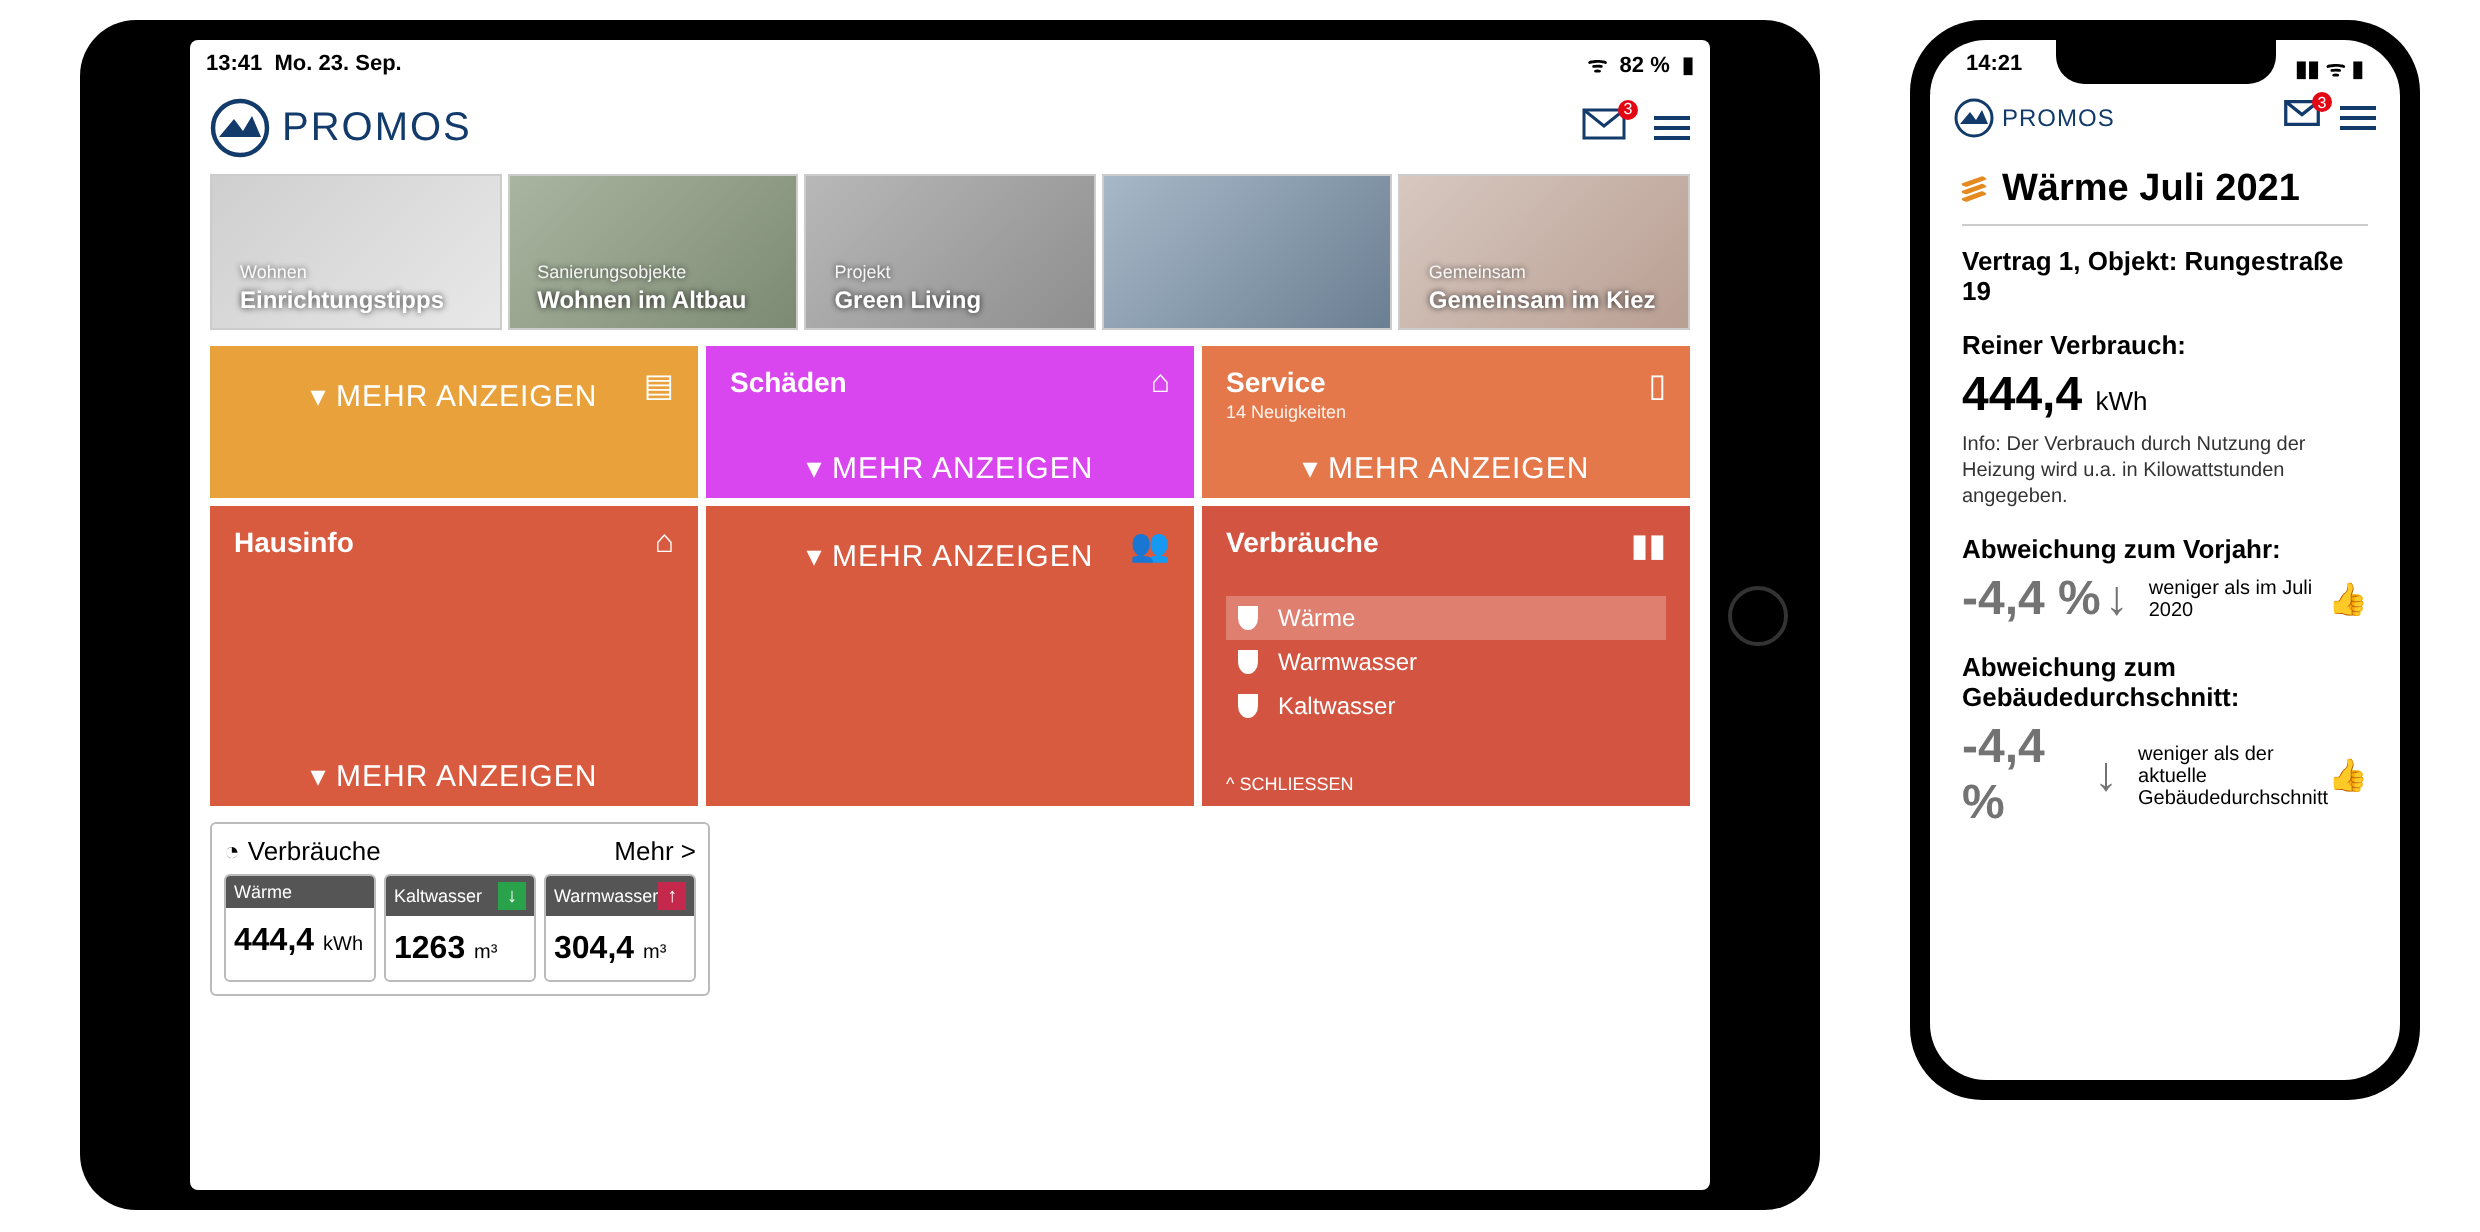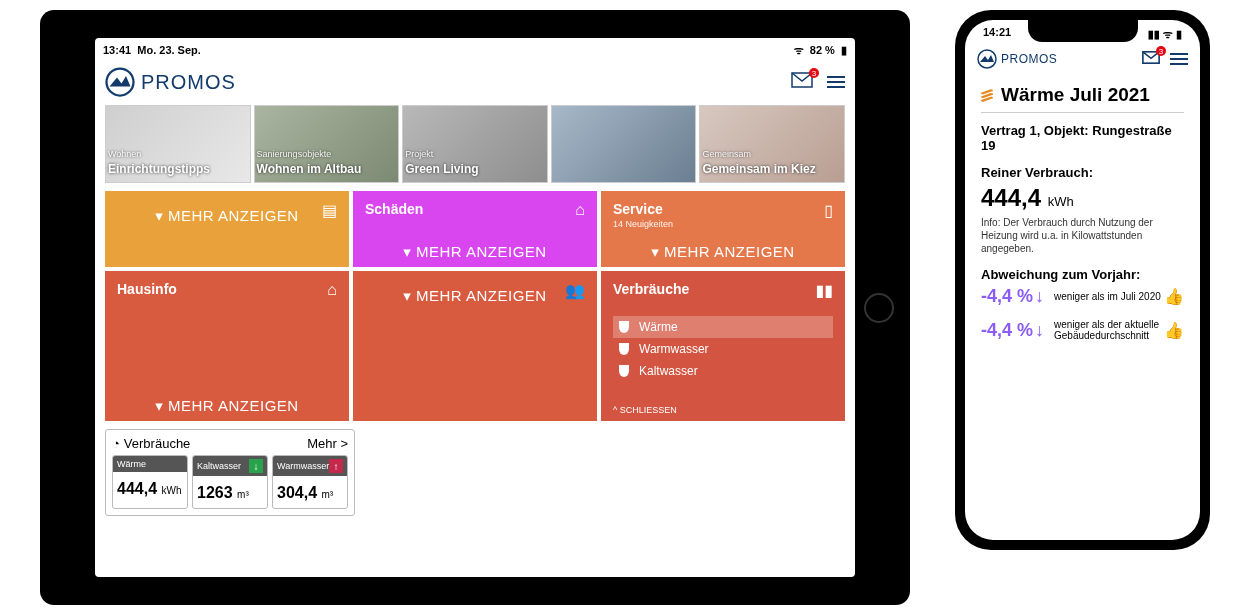--- a/index.html
+++ b/index.html
@@ -1,20 +1,20 @@
 <!DOCTYPE html>
 <html><head>
 <meta charset="utf-8">
 <style>
   *{box-sizing:border-box;margin:0;padding:0;font-family:Arial,Helvetica,sans-serif}
   body{background:#fff;width:1240px;height:616px;position:relative}
 
   
   .tablet{position:absolute;left:40px;top:10px;width:870px;height:595px;
-          background:#000;border-radius:14px;padding:28px 55px}
+          background:#000;border-radius:28px;padding:10px 55px}
   .tablet-screen{width:100%;height:100%;background:#fff;border-radius:4px;overflow:hidden}
   .tablet-home{position:absolute;right:16px;top:50%;transform:translateY(-50%);
                width:30px;height:30px;border:2px solid #333;border-radius:50%}
 
   
   .sbar{display:flex;justify-content:space-between;align-items:center;
         font-size:11px;font-weight:600;padding:4px 8px}
   .sbar .right span{margin-left:3px}
 
   
@@ -32,21 +32,21 @@
 
   
   .banners{display:flex;gap:3px;padding:0 10px;margin-top:2px}
   .bcard{flex:1;height:78px;border:1px solid #ccc;position:relative;overflow:hidden}
   .bimg{position:absolute;inset:0}
   .b1{background:linear-gradient(135deg,#cfcfcf,#e8e8e8)}
   .b2{background:linear-gradient(135deg,#a9b5a0,#7d8a73)}
   .b3{background:linear-gradient(135deg,#b8b8b8,#8e8e8e)}
   .b4{background:linear-gradient(135deg,#a7b8c8,#6b7f92)}
   .b5{background:linear-gradient(135deg,#d7c8c0,#b99e92)}
-  .bcap{position:absolute;left:2px;bottom:5px;color:#fff;text-shadow:0 0 3px rgba(0,0,0,.8)}
+  .bcap{position:absolute;left:14px;bottom:5px;color:#fff;text-shadow:0 0 3px rgba(0,0,0,.8)}
   .bcap small{display:block;font-size:9px;opacity:.9}
   .bcap span{font-size:12px;font-weight:600}
 
   
   .tiles{display:grid;grid-template-columns:repeat(3,1fr);gap:4px;padding:8px 10px}
   .tile{color:#fff;padding:10px 12px 6px;position:relative;min-height:76px;
         display:flex;flex-direction:column;justify-content:space-between}
   .tile h3{font-size:14px;font-weight:600}
   .tile .sub{font-size:9px;opacity:.9;margin-top:2px}
   .tile .ico{position:absolute;right:12px;top:10px;font-size:16px}
@@ -92,21 +92,21 @@
   .p-logo span{color:#123b6b;font-size:12px;letter-spacing:.5px}
   .p-body{padding:4px 16px;font-size:12.5px}
   .p-title{display:flex;align-items:center;gap:8px;font-size:19px;font-weight:700;margin:4px 0 4px}
   .heat-ico{color:#e58a1f;font-size:20px;display:flex;gap:2px}
   hr{border:none;border-top:1px solid #ccc;margin:6px 0 10px}
   .p-body h4{font-size:13px;font-weight:700;margin:8px 0 4px}
   .big-val{font-size:24px;font-weight:700;margin:4px 0}
   .big-val small{font-size:13px;font-weight:400}
   .info{font-size:10px;color:#333;margin:4px 0 12px;line-height:1.3}
   .dev-row{display:flex;align-items:center;justify-content:space-between;margin:4px 0 12px}
-  .dev-val{color:#8b5cf6;font-size:18px;font-weight:700;display:flex;align-items:center;gap:2px}
+  .dev-val{color:#737373;font-size:24px;font-weight:700;display:flex;align-items:center;gap:2px}
   .dev-txt{font-size:10px;flex:1;margin-left:10px}
   .thumb{font-size:16px}
 </style>
 </head>
 <body>
 
 <div class="tablet">
   <div class="tablet-home"></div>
   <div class="tablet-screen">
 
@@ -299,20 +299,21 @@
       <h4>Abweichung zum Vorjahr:</h4>
       <div class="dev-row">
         <span class="dev-val">
             <span>-4,4 %</span>
             <span>↓</span>
           </span>
         <span class="dev-txt">weniger als im Juli 2020</span>
         <span class="thumb">👍</span>
       </div>
 
+      <h4>Abweichung zum Gebäudedurchschnitt:</h4>
       <div class="dev-row">
         <span class="dev-val">
             <span>-4,4 %</span>
             <span>↓</span>
           </span>
         <span class="dev-txt">weniger als der aktuelle Gebäudedurchschnitt</span>
         <span class="thumb">👍</span>
       </div>
     </div>
   </div>

